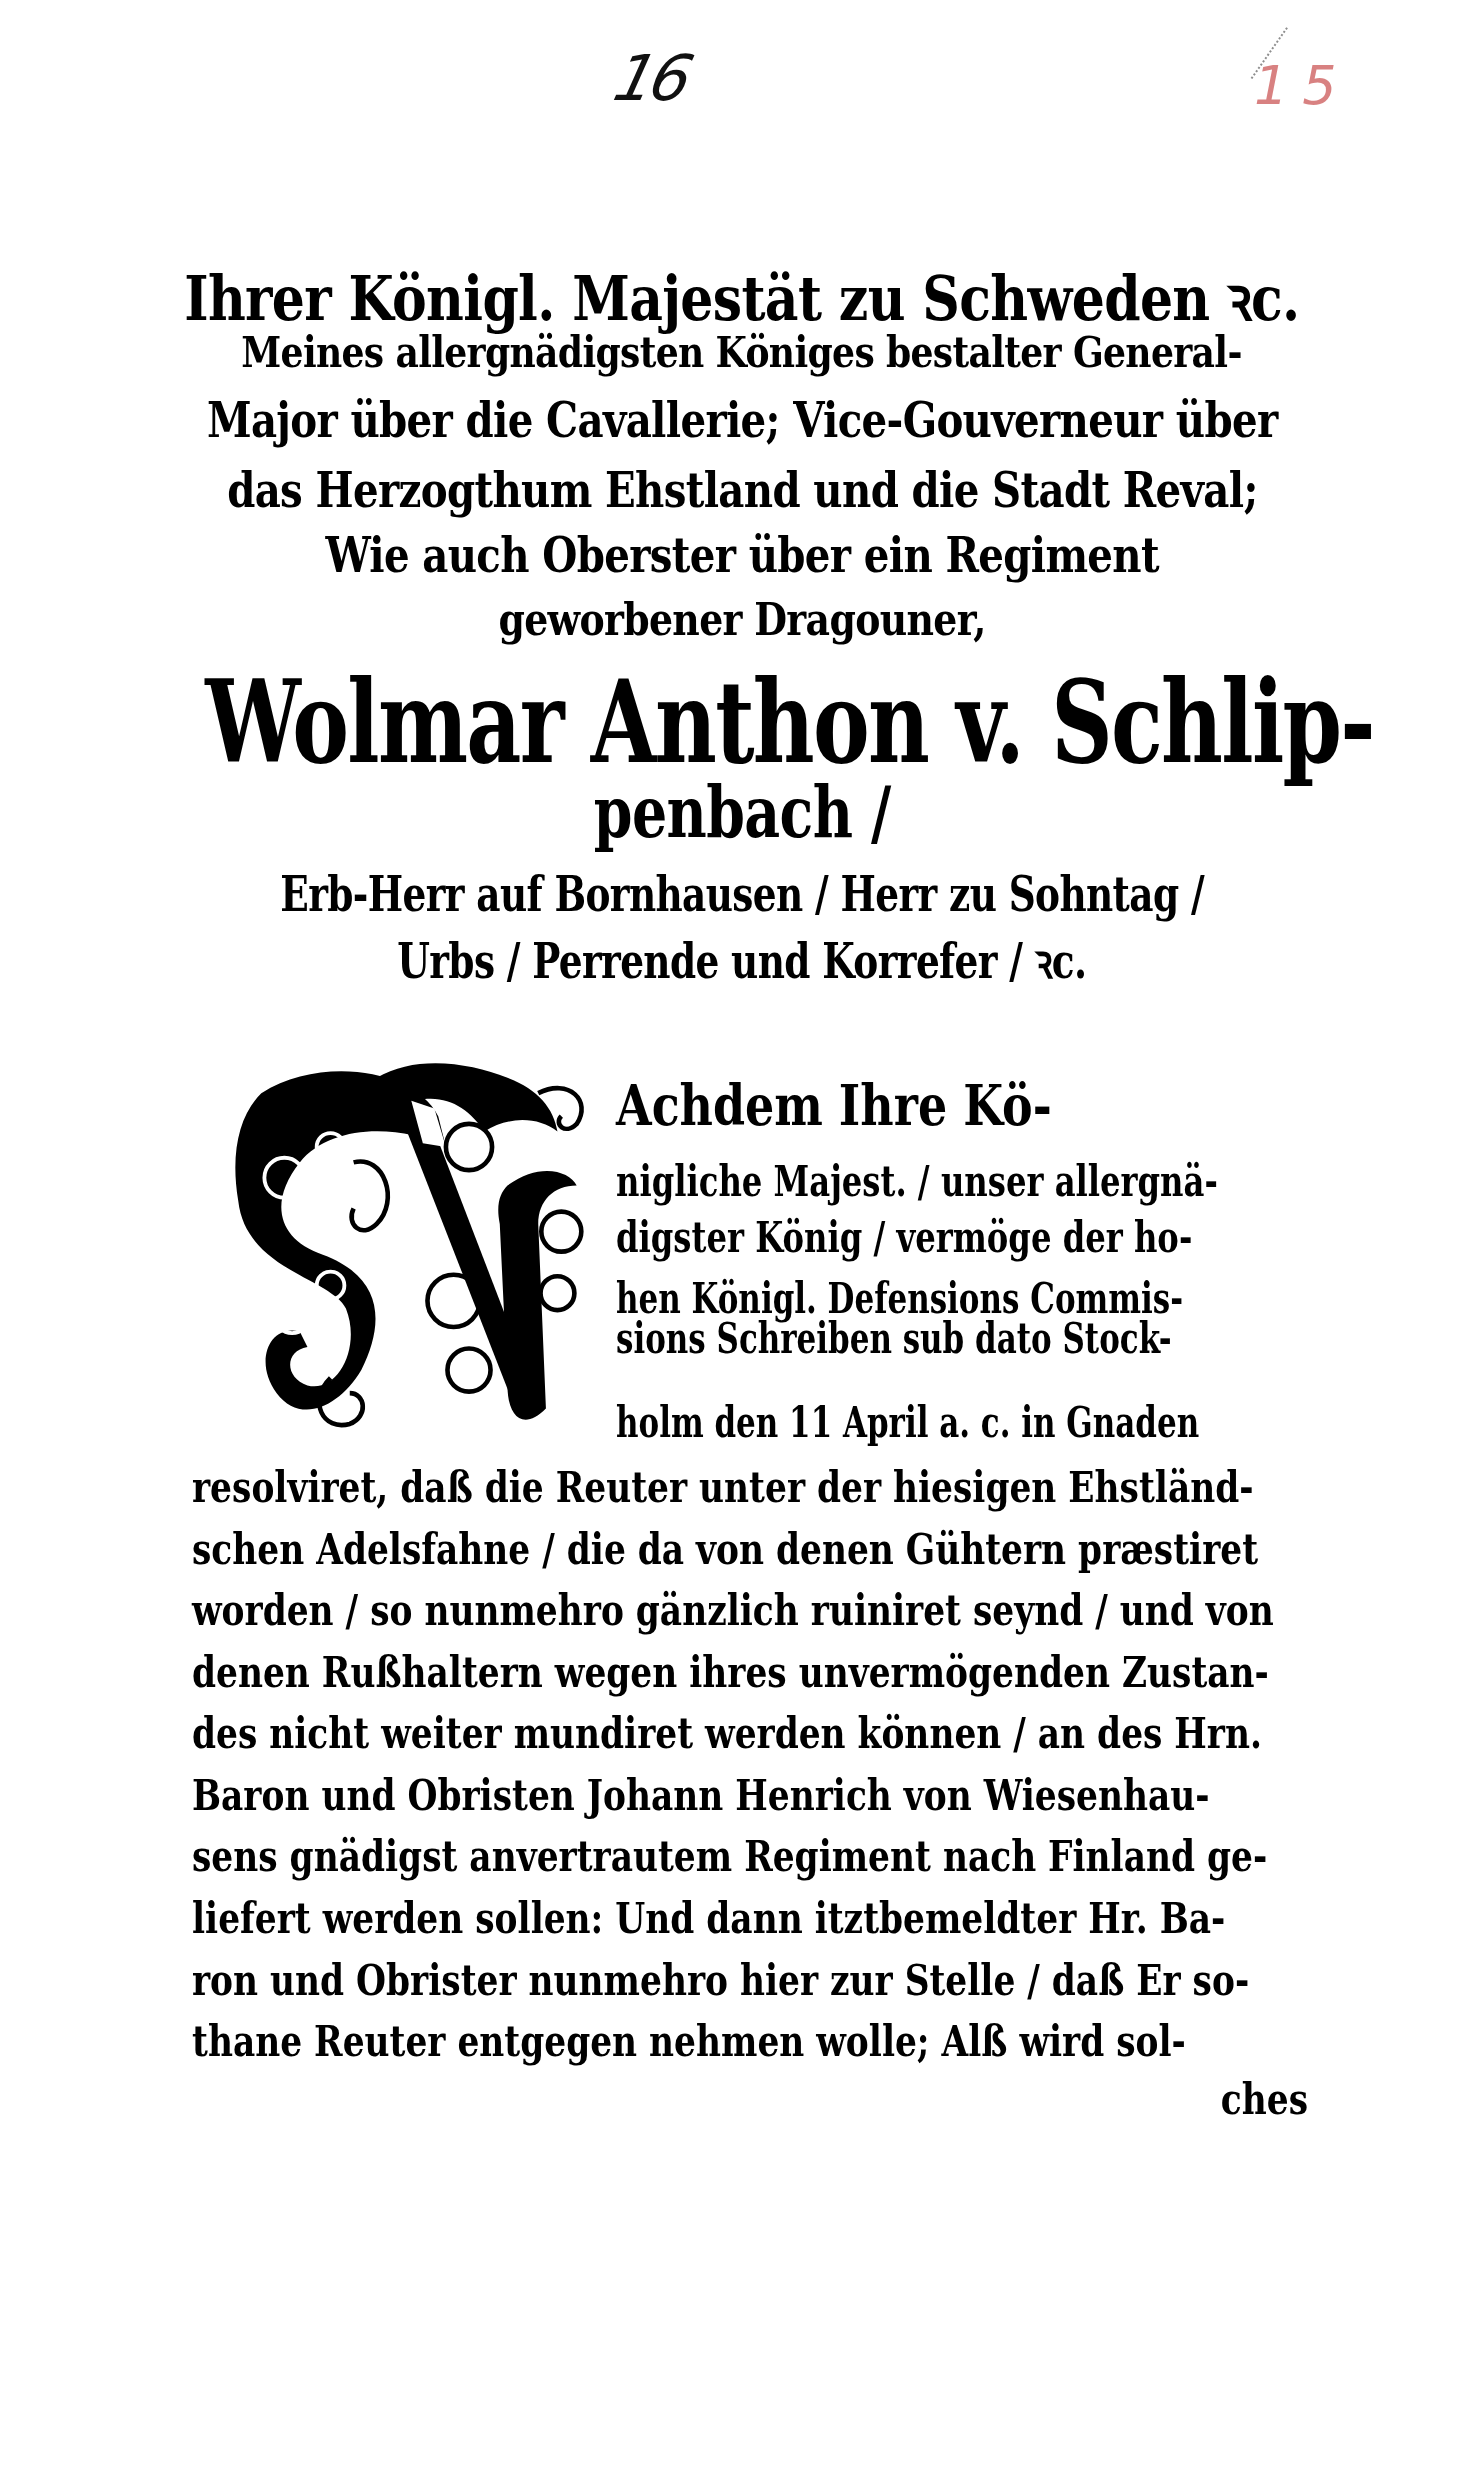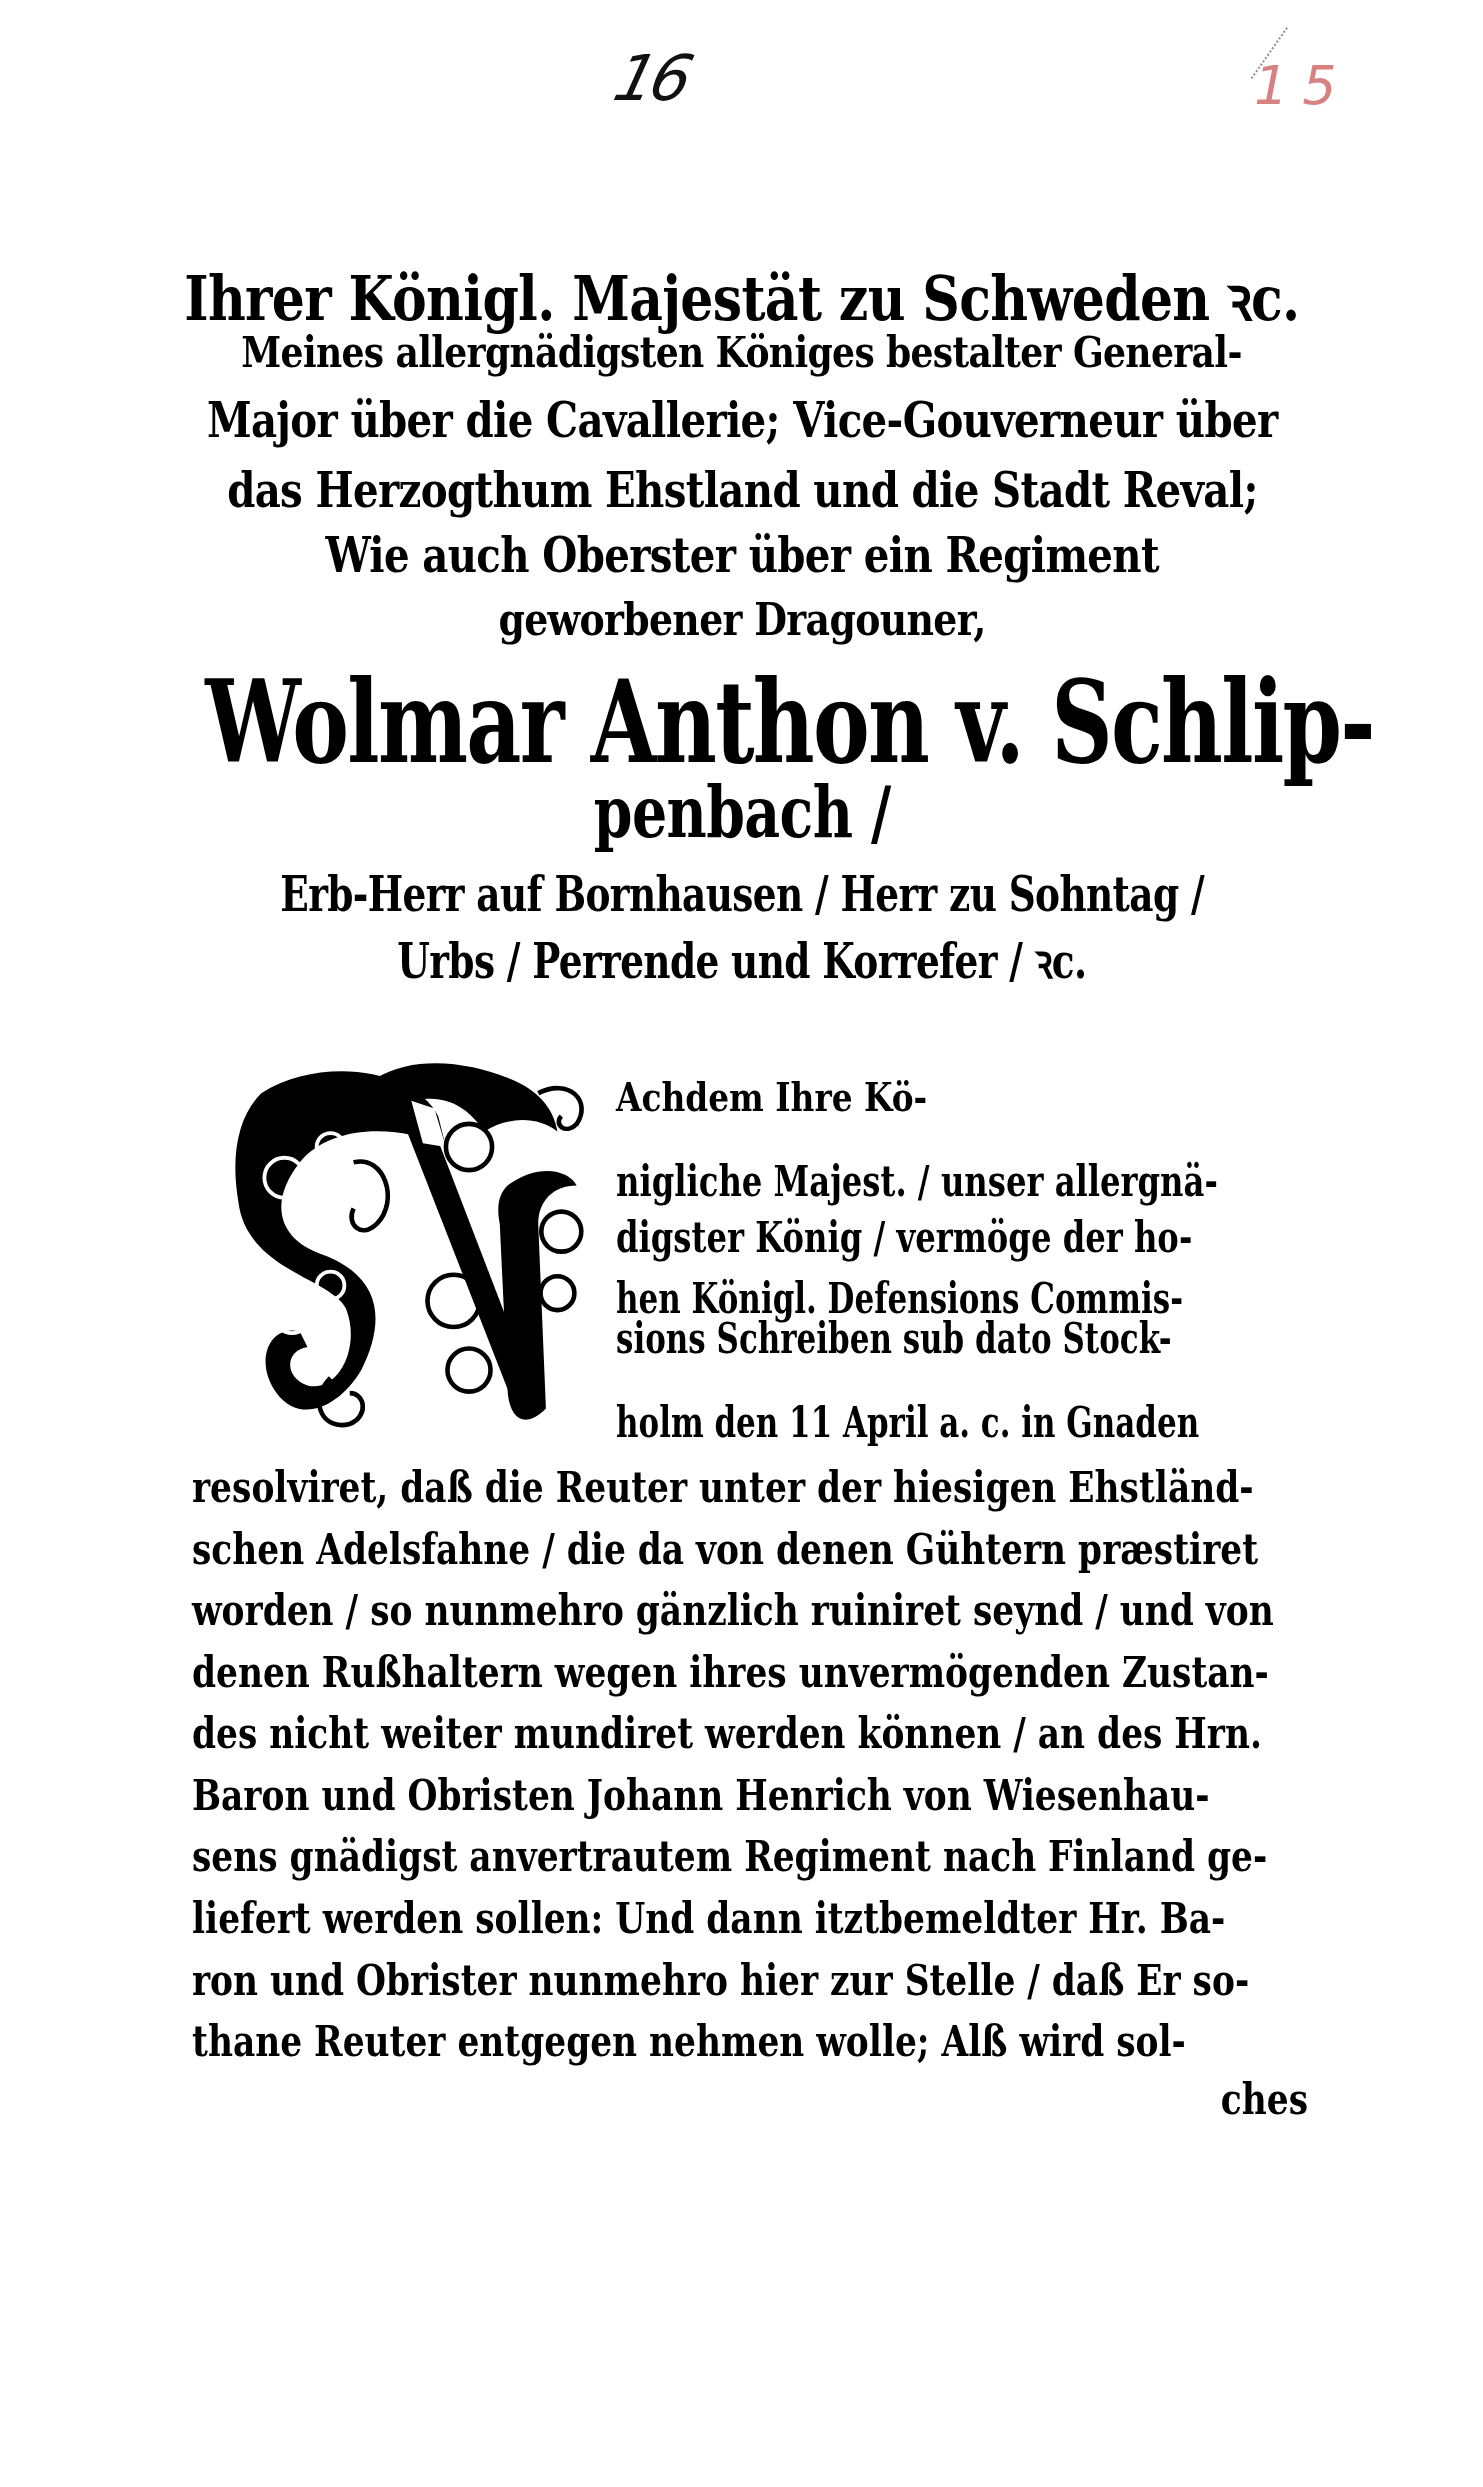--- a/index.html
+++ b/index.html
@@ -38,21 +38,21 @@
       position: absolute; left: 215px; top: 1047px; width: 408px; height: 400px;
     }
     .initial svg { width: 100%; height: 100%; }
 
     .body {
       position: absolute; left: 192px; width: 1116px;
       font-family: "DejaVu Serif", "Liberation Serif", serif;
       font-weight: bold; white-space: nowrap; line-height: 1;
     }
     .body .txt { display: inline-block; transform-origin: left center; }
-    .first { left: 616px; width: 693px; font-size: 40px; }
+    .first { left: 616px; width: 693px; font-size: 56px; }
     .b { font-size: 43px; }
     .right { text-align: right; }
   </style>
 </head>
 <body>
 
 <div class="abs handnote pg-left">16</div>
 <div class="abs handnote pg-right">15</div>
 <div class="abs pg-mark"></div>
 

